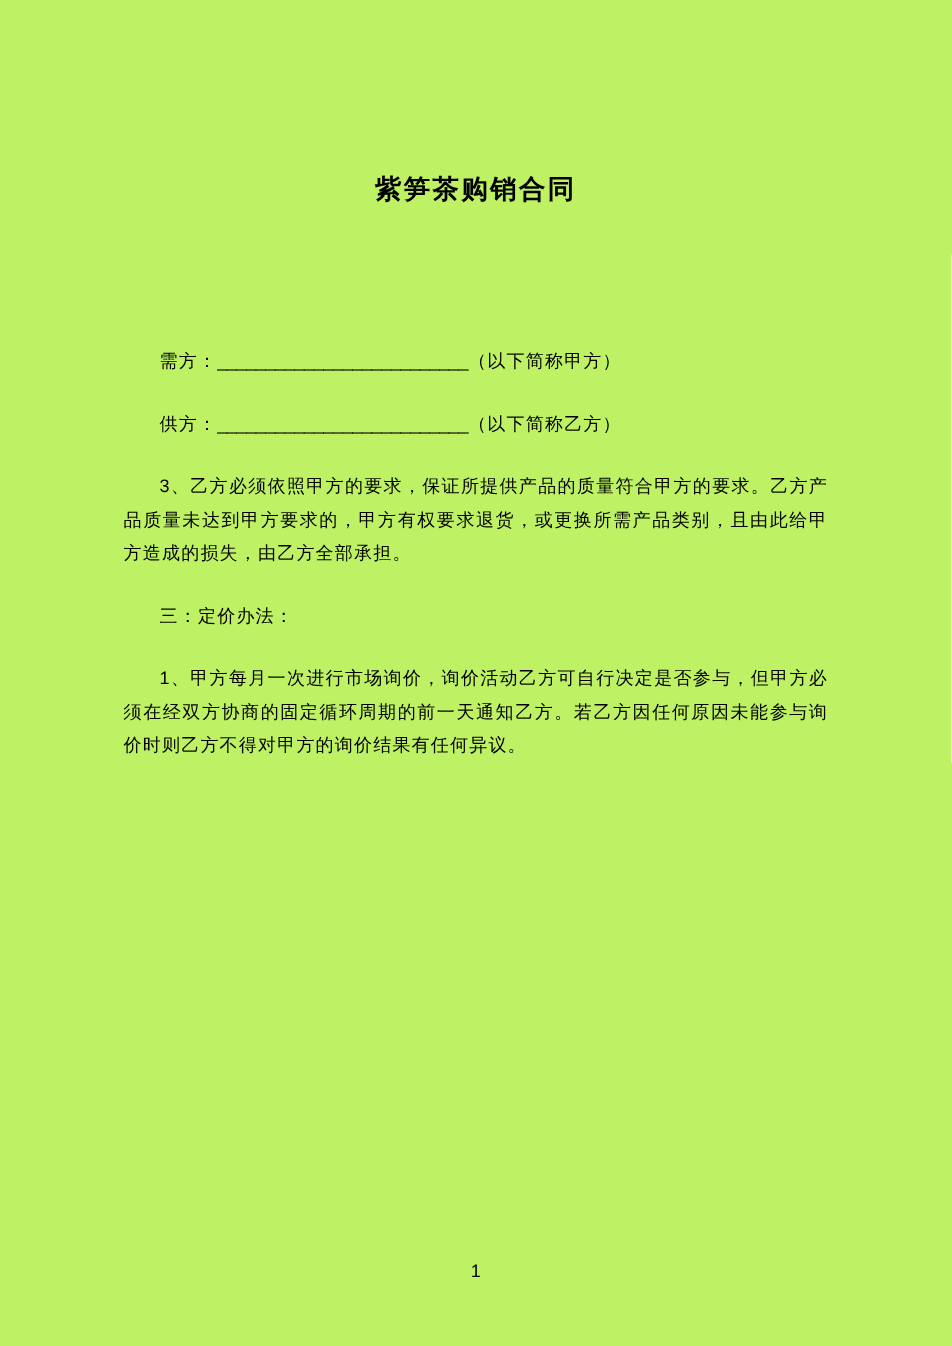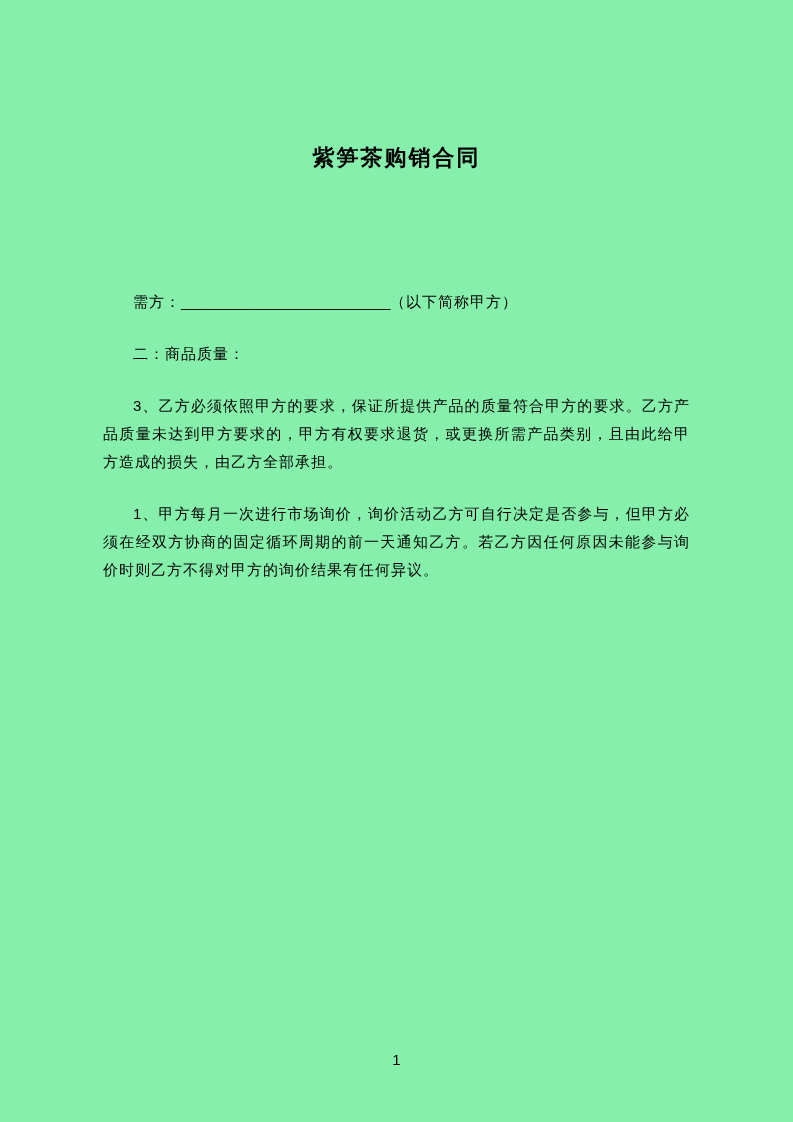--- a/index.html
+++ b/index.html
@@ -5,21 +5,21 @@
   html, body {
     margin: 0;
     padding: 0;
     background: #ffffff;
   }
   .page {
     position: relative;
     width: 793px;
     height: 1122px;
     margin: 0 auto;
-    background: #86efac;
+    background: #bef264;
     box-sizing: border-box;
     padding: 143px 103px 0 103px;
     color: #000000;
     font-family: "Liberation Sans", "DejaVu Sans", sans-serif;
     font-size: 15px;
     line-height: 28px;
     letter-spacing: 1px;
     overflow: hidden;
   }
   .doc-title {
@@ -52,27 +52,28 @@
 </style>
 </head>
 <body>
 
 <div class="page">
 
   <div class="doc-title">紫笋茶购销合同</div>
 
   <p class="para"><span>需方：</span><span class="blank">__________________________</span><span>（以下简称甲方）</span></p>
 
+  <p class="para"><span>供方：</span><span class="blank">__________________________</span><span>（以下简称乙方）</span></p>
 
 
 
-  <p class="para">二：商品质量：</p>
 
 
 
   <p class="para">3、乙方必须依照甲方的要求，保证所提供产品的质量符合甲方的要求。乙方产品质量未达到甲方要求的，甲方有权要求退货，或更换所需产品类别，且由此给甲方造成的损失，由乙方全部承担。</p>
 
+  <p class="para">三：定价办法：</p>
 
   <p class="para">1、甲方每月一次进行市场询价，询价活动乙方可自行决定是否参与，但甲方必须在经双方协商的固定循环周期的前一天通知乙方。若乙方因任何原因未能参与询价时则乙方不得对甲方的询价结果有任何异议。</p>
 
   <div class="page-footer">1</div>
 
 </div>
 
 </body></html>

